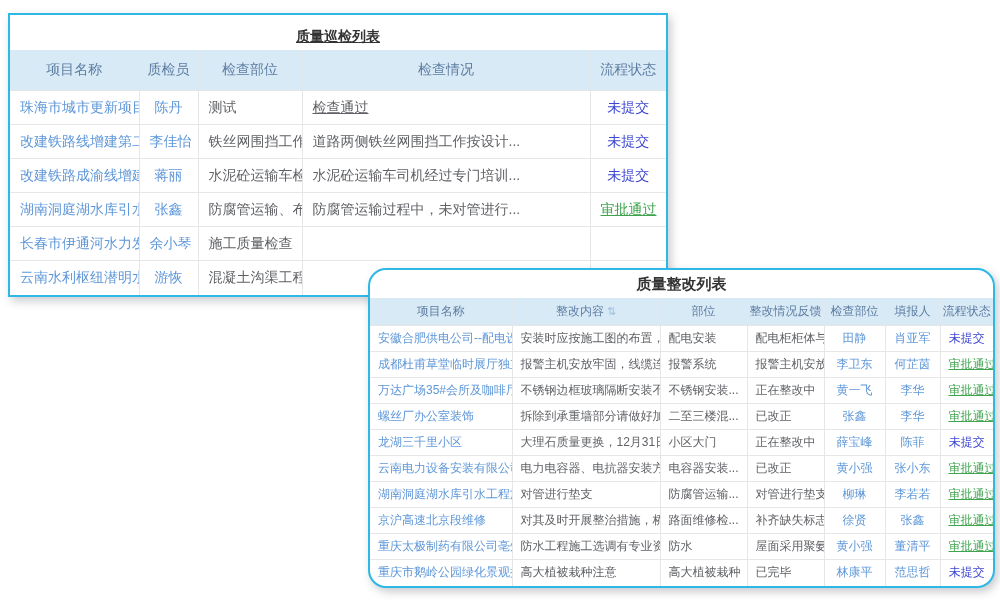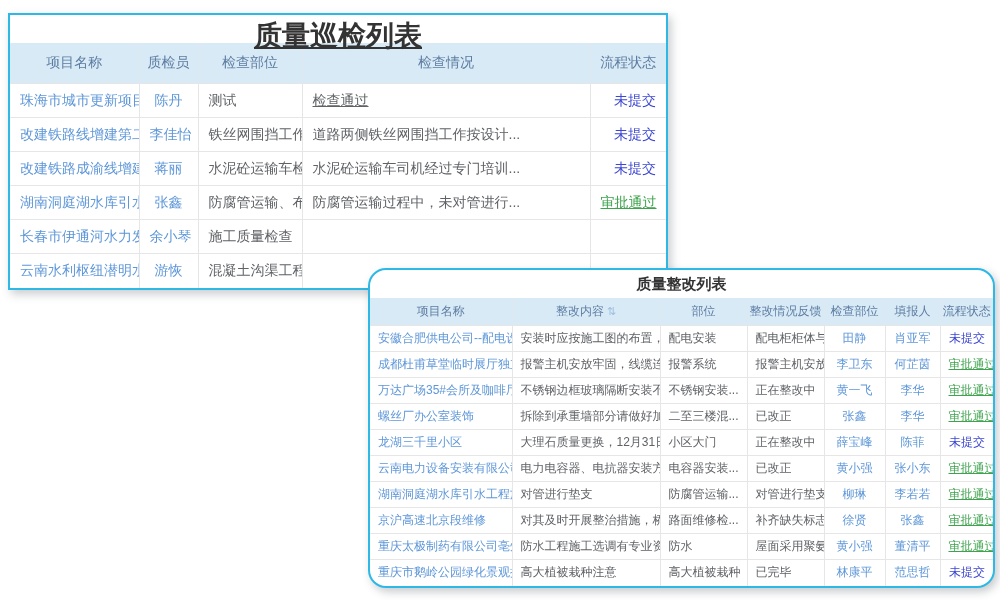--- a/index.html
+++ b/index.html
@@ -13,38 +13,38 @@
     background:#fff;
     border:2px solid var(--accent);
     box-shadow:3px 4px 9px rgba(60,70,80,.28);
     box-sizing:border-box;
   }
   .panel-inspection{left:8px;top:13px;width:660px;z-index:1;}
   .panel-rectify{left:368px;top:268px;width:627px;z-index:2;border-radius:18px;}
   .panel-title{
     margin:0;text-align:center;color:#333;font-weight:bold;
   }
-  .panel-inspection .panel-title{font-size:28px;line-height:42px;height:28px;text-decoration:underline;}
+  .panel-inspection .panel-title{font-size:14px;line-height:42px;height:35px;text-decoration:underline;}
   .panel-rectify .panel-title{font-size:15px;line-height:28px;height:28px;}
   table{border-collapse:collapse;table-layout:fixed;width:100%;}
   th{
     background:var(--header_bg);color:var(--header_text);
     font-weight:normal;text-align:center;
     border-right:1px solid rgba(130,160,190,.25);
     overflow:hidden;white-space:nowrap;
   }
   th:last-child{border-right:none;}
   td{
     border-top:1px solid var(--divider);
     border-right:1px solid var(--divider);
     color:var(--text);
     overflow:hidden;white-space:nowrap;text-overflow:clip;
     box-sizing:border-box;
   }
-  td:last-child{border-right:none;text-align:right;}
+  td:last-child{border-right:none;}
   .panel-inspection th{height:38px;font-size:14px;}
   .panel-inspection td{height:34px;font-size:14px;padding:0 10px;}
   .panel-rectify th{height:25px;font-size:12px;}
   .panel-rectify td{height:26px;font-size:12px;padding:0 8px;}
   .c-link{color:var(--link);}
   .center{text-align:center;}
   .st-unsubmitted{color:var(--status_unsubmitted);}
   .st-pending{color:var(--status_pending);}
   .st-approved{color:var(--status_approved);text-decoration:underline;}
   .underlined{text-decoration:underline;}

